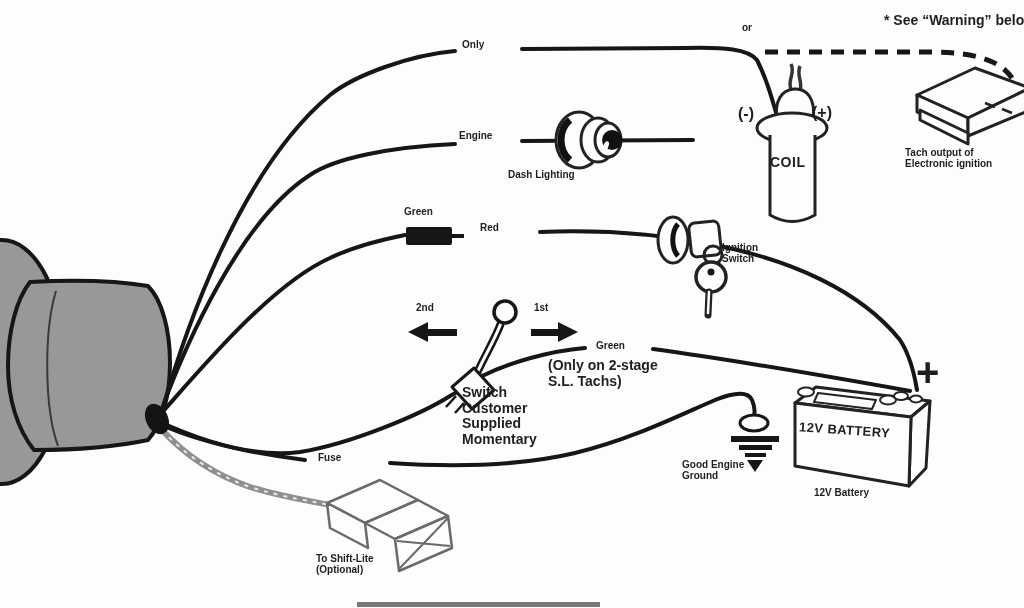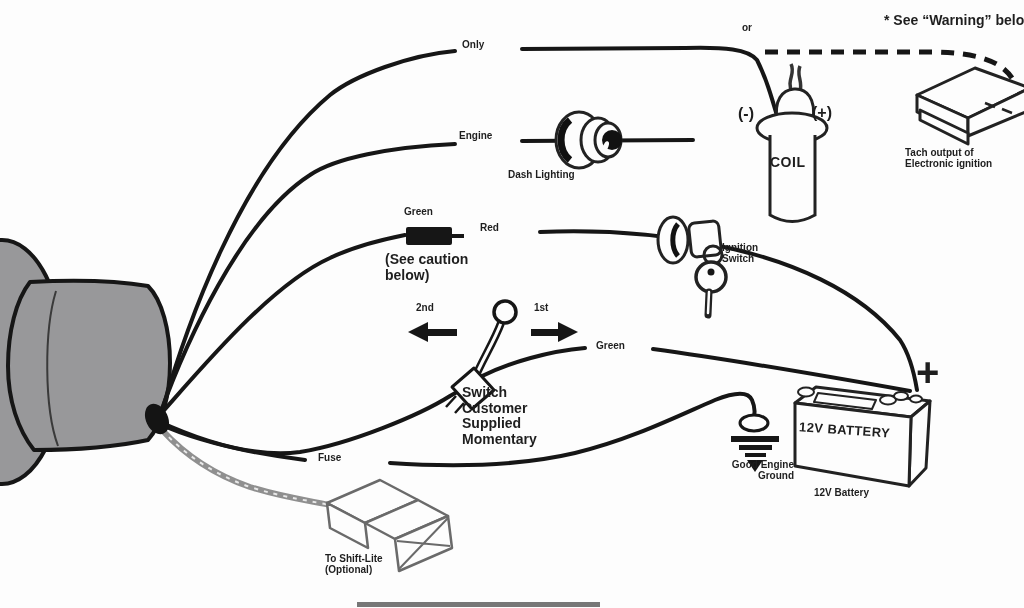--- a/index.html
+++ b/index.html
@@ -3,21 +3,21 @@
 <meta charset="utf-8">
 <style>
   html,body{margin:0;padding:0;}
   body{width:1024px;height:608px;overflow:hidden;background:#fdfdfd;
        font-family:"Liberation Sans",sans-serif;}
   .stage{position:relative;width:1024px;height:608px;overflow:hidden;background:#fdfdfd;}
   svg{position:absolute;left:0;top:0;}
   .lbl{position:absolute;color:#1e1e1e;font-weight:700;font-size:10px;
        line-height:1.12;white-space:pre-line;}
   .ctr{}
-  .rgt{text-align:right;}
+  .rgt{}
   .sm{font-size:14px;}
   .nowrap{white-space:pre;}
   .batt-face{transform:rotate(4deg);letter-spacing:.4px;font-size:13px;}
   .plus{font-size:40px;font-weight:900;line-height:1;}
   .watermark{position:absolute;background:#4a4a4a;opacity:.75;}
 </style>
 </head>
 <body>
 
 <div class="stage">
@@ -151,31 +151,31 @@
       <ellipse cx="901" cy="396" rx="7" ry="4" fill="#fdfdfd" stroke="#222" stroke-width="2"></ellipse>
       <ellipse cx="916" cy="399" rx="6" ry="3.5" fill="#fdfdfd" stroke="#222" stroke-width="2"></ellipse>
     </g>
   </svg>
 
   <div class="lbl" style="left:462px;top:39px">Only</div>
   <div class="lbl" style="left:459px;top:130px">Engine</div>
   <div class="lbl ctr" style="left:508px;top:169px;width:140px">Dash Lighting</div>
   <div class="lbl" style="left:404px;top:206px">Green</div>
   <div class="lbl" style="left:480px;top:222px">Red</div>
-  <div class="lbl ctr sm" style="left:385px;top:252px;width:110px">(See caution
-below)</div>
   <div class="lbl" style="left:416px;top:302px">2nd</div>
   <div class="lbl" style="left:534px;top:302px">1st</div>
   <div class="lbl ctr sm" style="left:462px;top:385px;width:108px">Switch
 Customer
 Supplied
 Momentary</div>
   <div class="lbl" style="left:596px;top:340px">Green</div>
+  <div class="lbl ctr sm" style="left:548px;top:358px;width:145px">(Only on 2-stage
+S.L. Tachs)</div>
   <div class="lbl" style="left:318px;top:452px">Fuse</div>
-  <div class="lbl ctr" style="left:325px;top:553px;width:115px">To Shift-Lite
+  <div class="lbl ctr" style="left:316px;top:553px;width:115px">To Shift-Lite
 (Optional)</div>
   <div class="lbl rgt" style="left:682px;top:459px;width:112px">Good Engine
 Ground</div>
   <div class="lbl batt-face" style="left:799px;top:424px;width:110px">12V BATTERY</div>
   <div class="lbl" style="left:814px;top:487px">12V Battery</div>
   <div class="lbl plus" style="left:916px;top:352px">+</div>
   <div class="lbl" style="left:742px;top:22px">or</div>
   <div class="lbl sm nowrap" style="left:884px;top:13px">* See “Warning” below</div>
   <div class="lbl ctr sm" style="left:770px;top:155px;width:46px;letter-spacing:.5px">COIL</div>
   <div class="lbl" style="left:738px;top:105px;font-size:16px">(-)</div>

